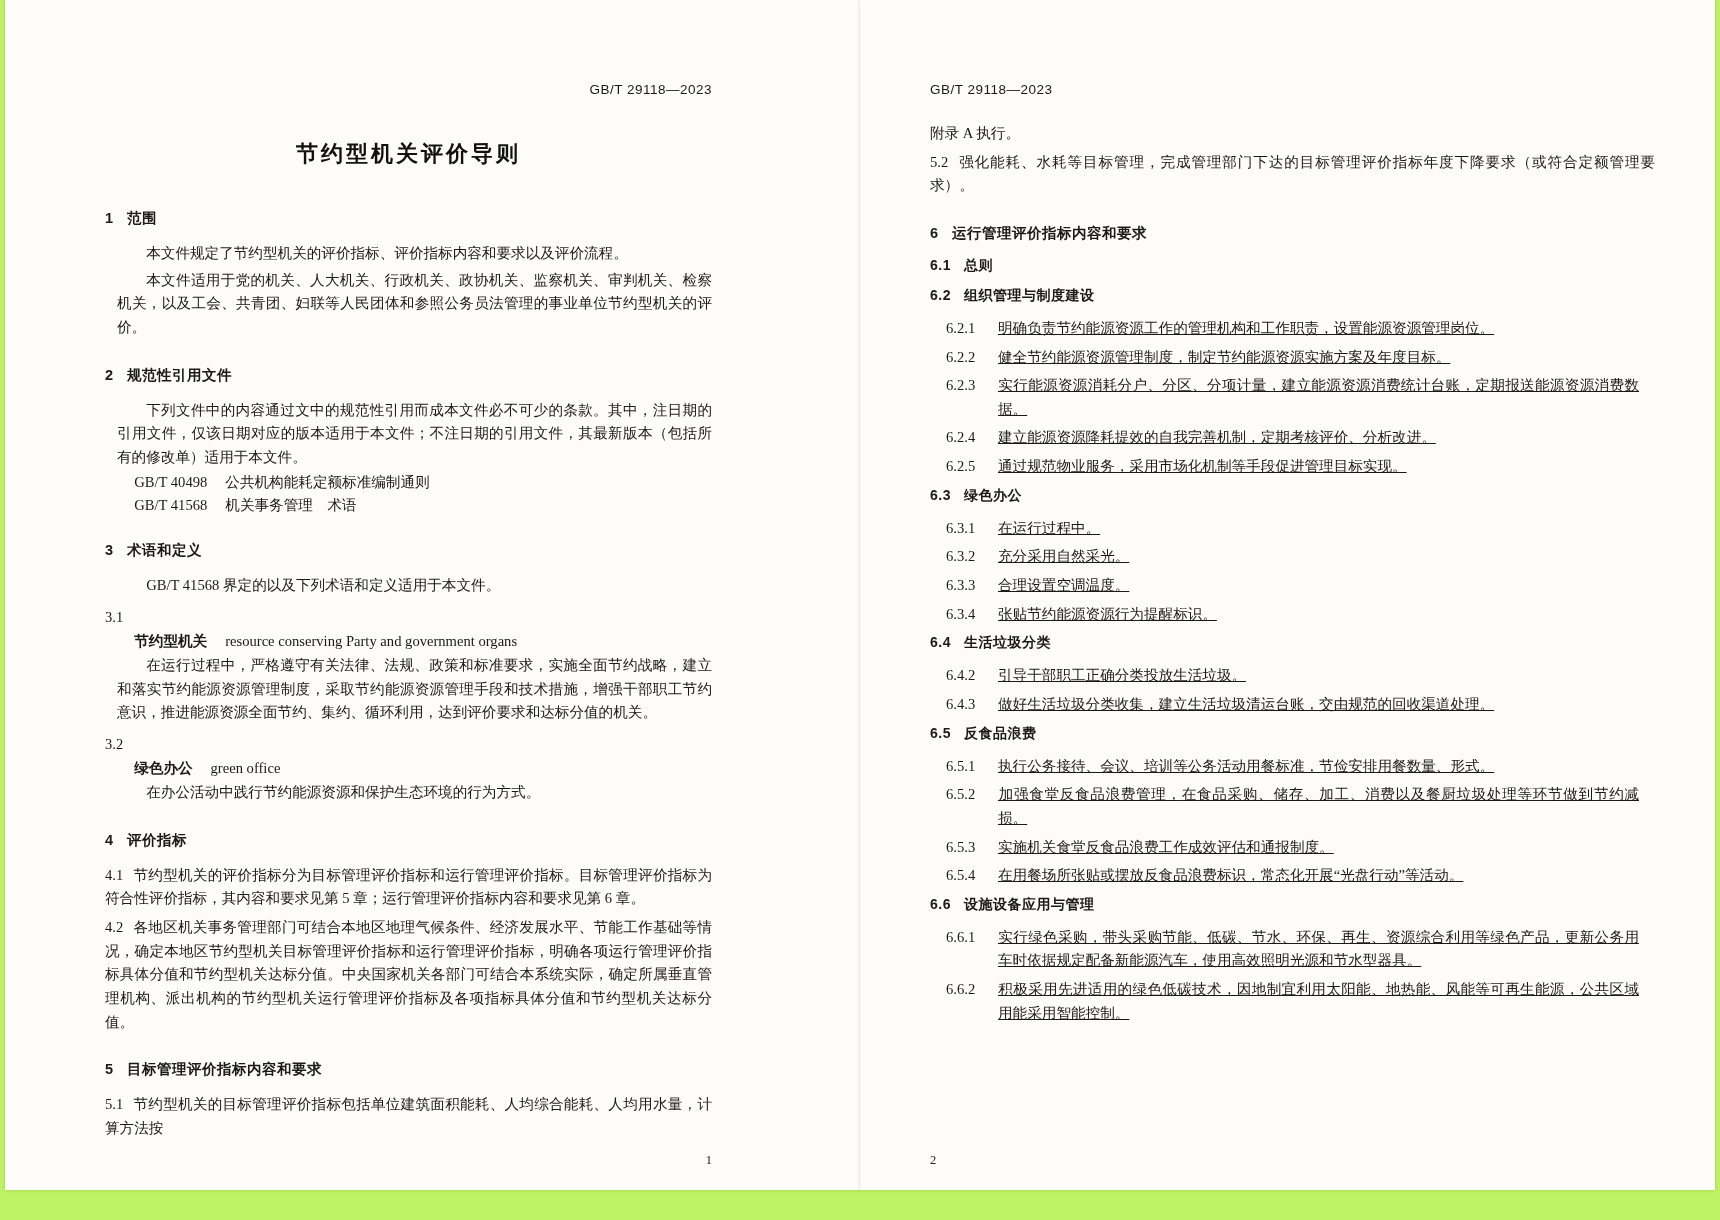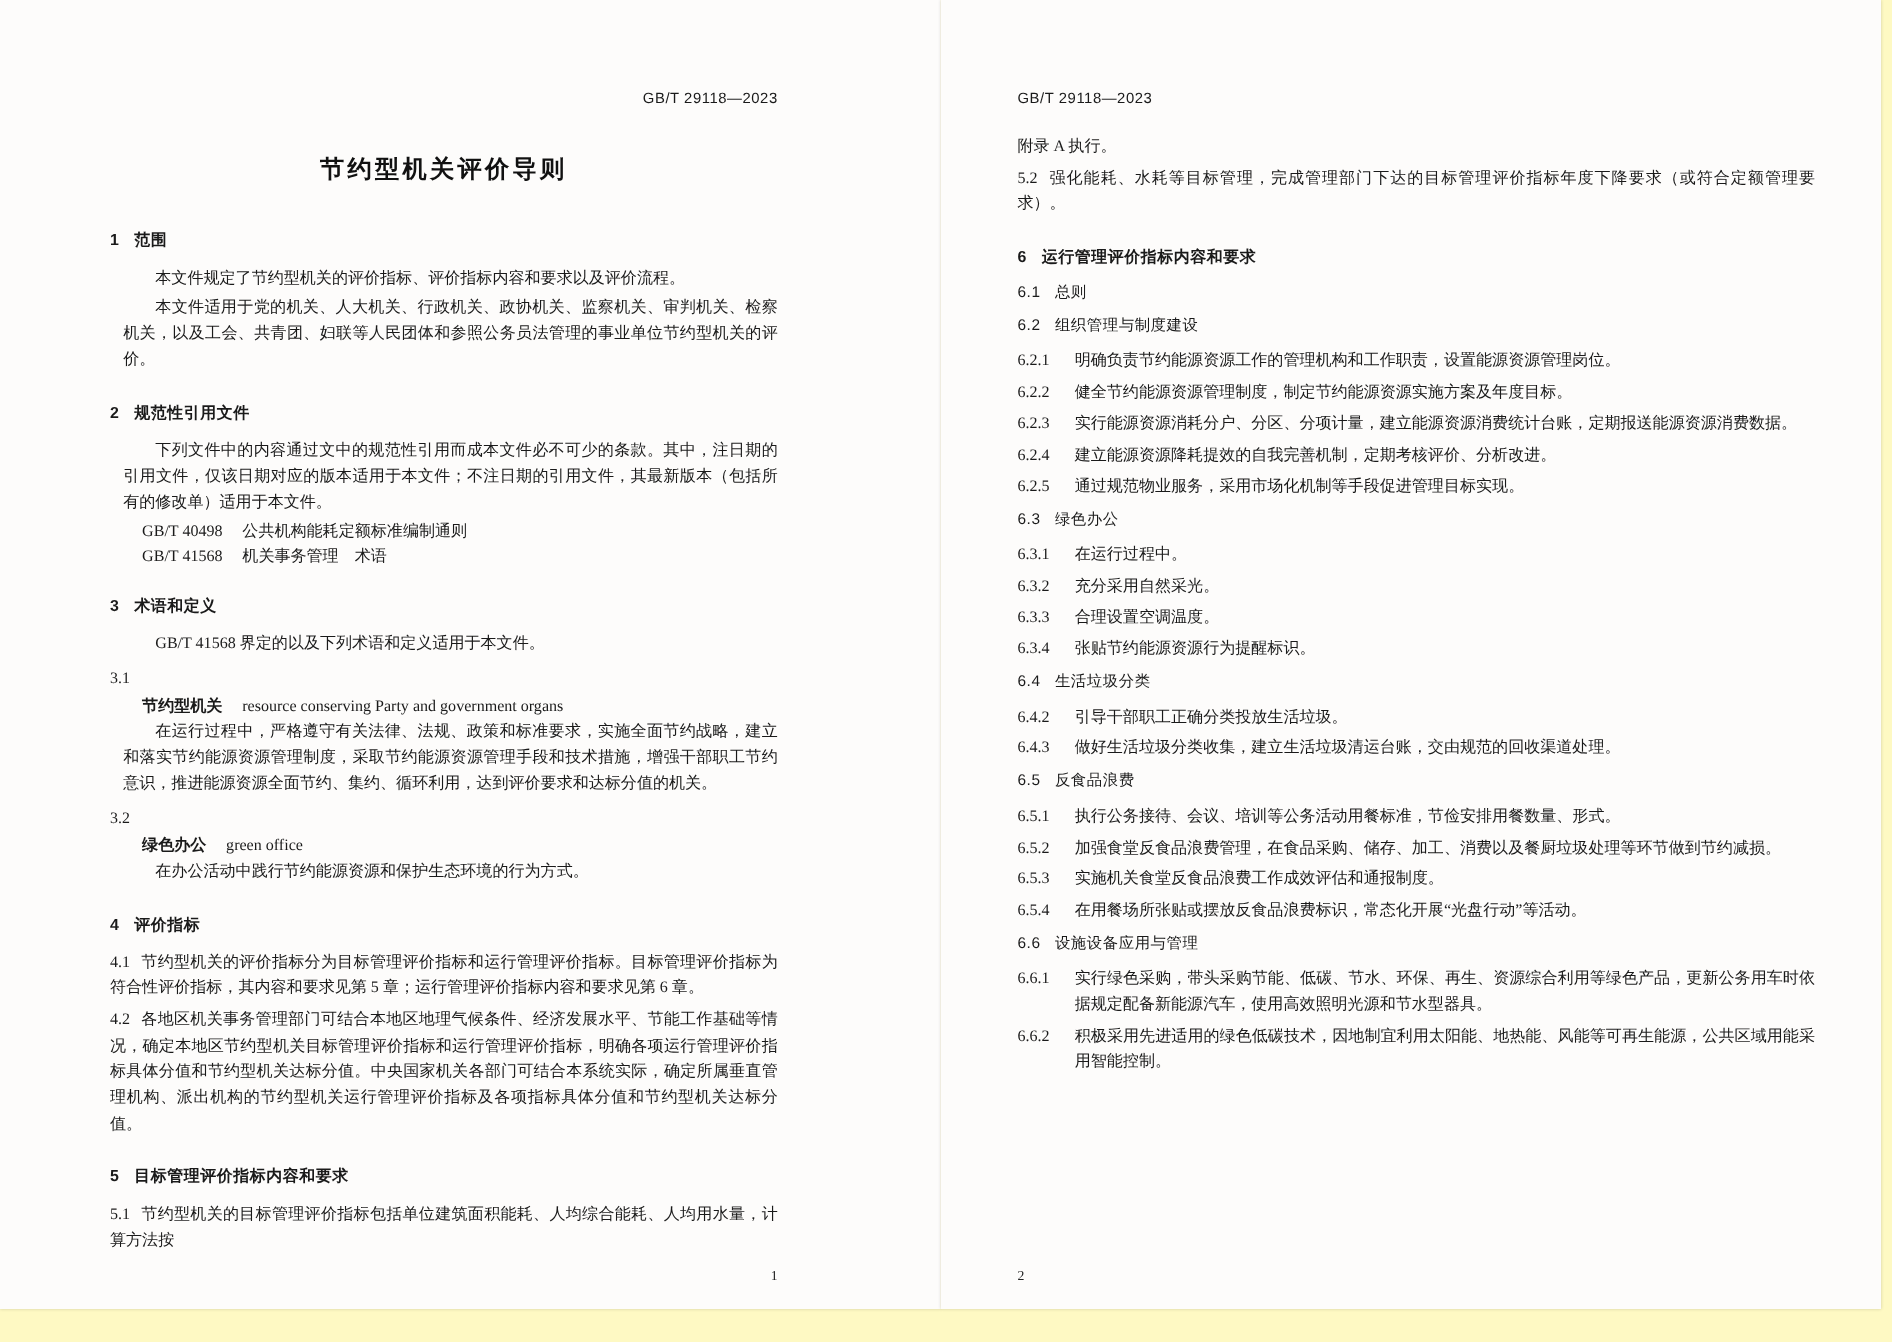--- a/index.html
+++ b/index.html
@@ -12,22 +12,23 @@
   }
   body {
     font-family: "Liberation Serif", "DejaVu Serif", serif;
     color: #1a1a1a;
   }
   .spread {
     position: relative;
     width: 1720px;
     height: 1220px;
     display: flex;
+    justify-content: center;
     gap: 0px;
-    background: #fef9c3;
+    background: #bef264;
   }
   .page {
     position: relative;
     background: #fdfcfb;
     width: 855px;
     height: 1190px;
     box-shadow: 0 0 3px rgba(0,0,0,0.18);
     overflow: hidden;
   }
   .page-inner {
@@ -63,21 +64,21 @@
     font-family: "Liberation Sans", sans-serif;
     font-weight: bold;
     font-size: 14.5px;
     margin: 26px 0 14px 0;
     letter-spacing: 0.5px;
   }
   .h1 .num { display: inline-block; min-width: 22px; }
 
   .h2 {
     font-family: "Liberation Sans", sans-serif;
-    font-weight: normal;
+    font-weight: bold;
     font-size: 14px;
     margin: 8px 0 12px 0;
     letter-spacing: 0.5px;
   }
   .h2 .num { display: inline-block; min-width: 34px; }
 
   .clause-num {
     font-family: "Liberation Serif", serif;
     font-size: 14.5px;
     margin: 11px 0 2px 0;
@@ -103,24 +104,25 @@
   .ref-item {
     font-size: 14.6px;
     margin: 4px 0;
     text-indent: 2em;
   }
   .ref-item .sp { display: inline-block; width: 18px; }
 
   .list-item {
     font-size: 14.6px;
     line-height: 1.62;
-    margin: 5px 0;
+    margin: 5px 16px;
     padding-left: 52px;
     text-indent: -52px;
     text-align: justify;
+    text-decoration: underline;
   }
   .list-item .lnum { display: inline-block; width: 52px; text-indent: 0; }
 
   .para-num {
     font-size: 14.6px;
     line-height: 1.62;
     margin: 5px 0;
     text-align: justify;
   }
   .para-num .lnum { margin-right: 10px; }

